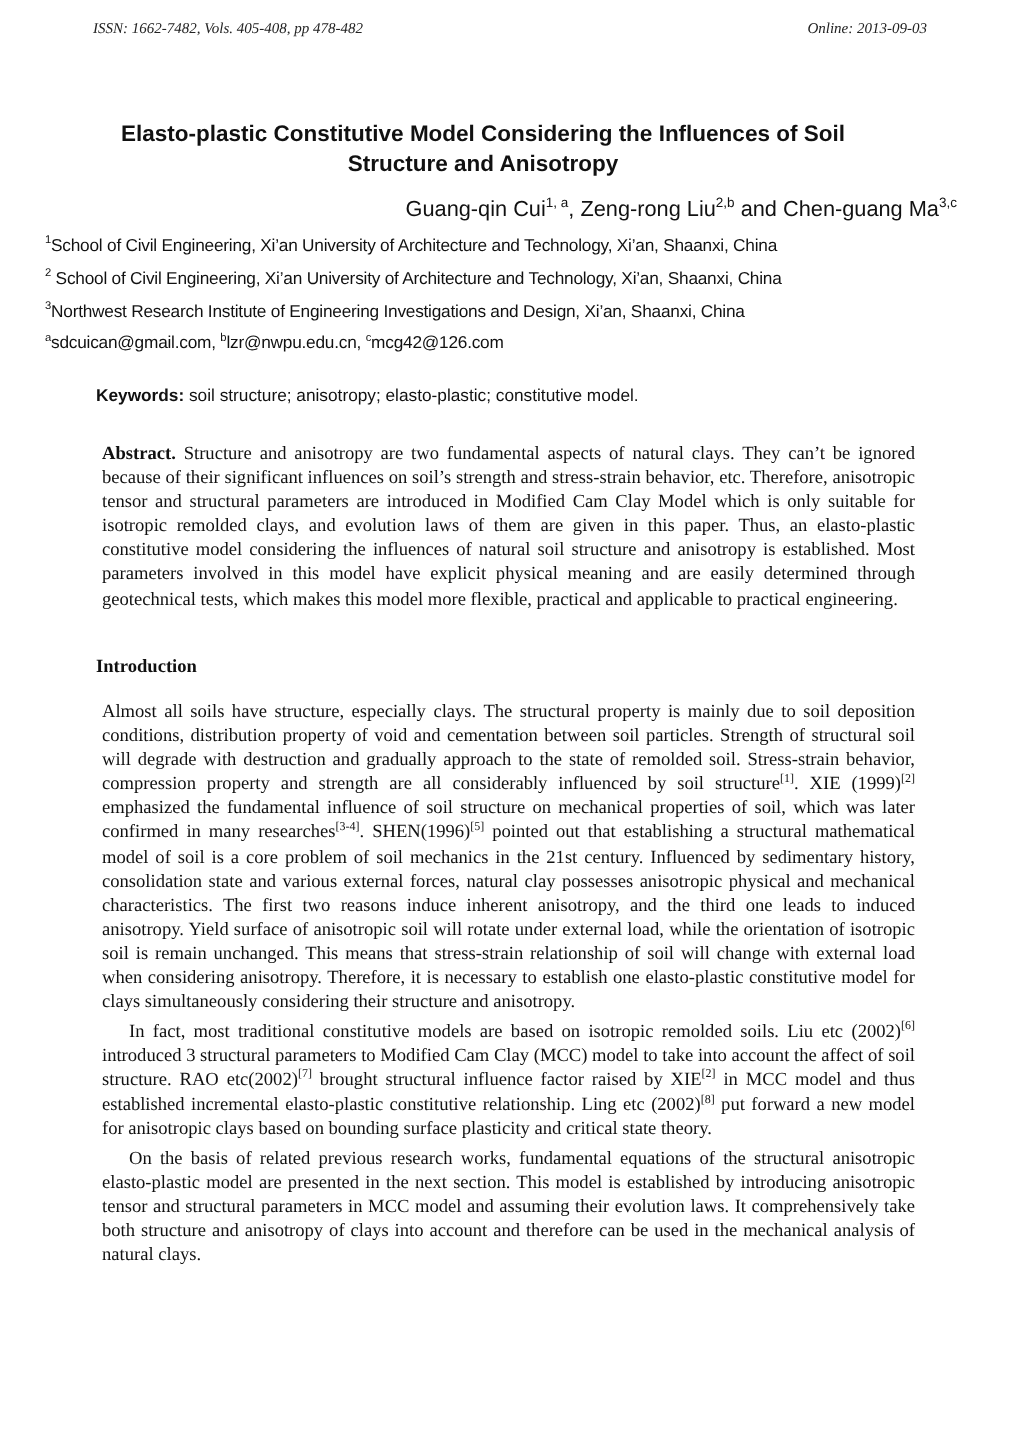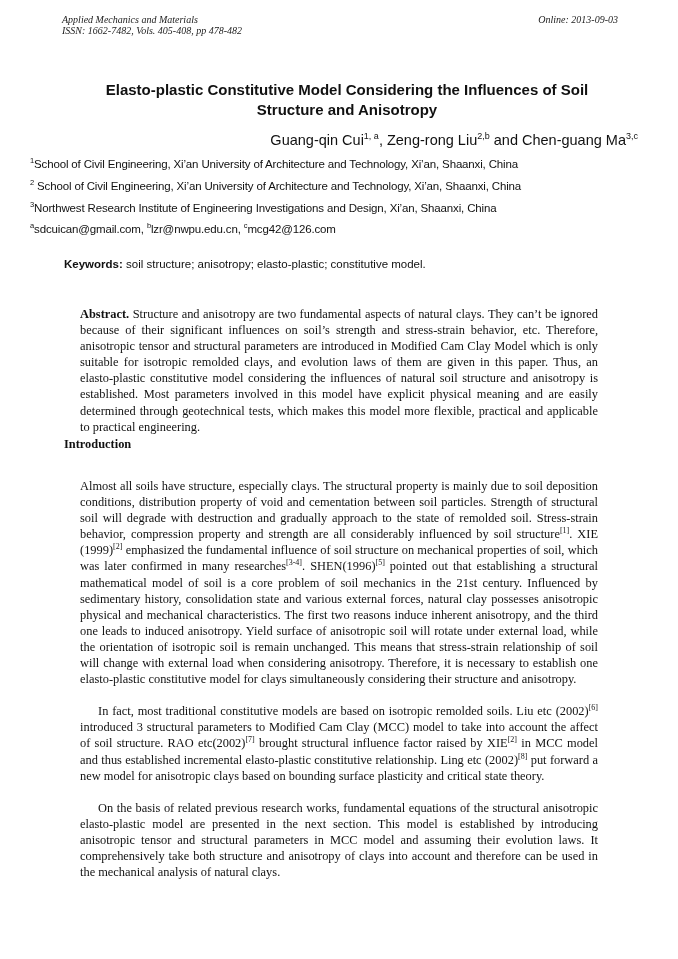--- a/index.html
+++ b/index.html
@@ -7,21 +7,21 @@
     width: 678px; height: 959px; position: relative; overflow: hidden;
     color: #111;
   }
   .header {
     position: absolute; left: 62px; top: 15px; width: 556px;
     font-family: "Liberation Serif", serif; font-style: italic;
     font-size: 10px; line-height: 10.6px; color: #222;
   }
   .header .online { position: absolute; right: 0; top: 0; }
   .title {
-    position: absolute; left: 48px; top: 80px; width: 598px;
+    position: absolute; left: 23px; top: 80px; width: 598px;
     text-align: center; font-family: "Liberation Sans", sans-serif;
     font-weight: bold; font-size: 15px; line-height: 20px; color: #111;
   }
   .authors {
     position: absolute; left: 40px; top: 130px; width: 598px;
     text-align: right; font-family: "Liberation Sans", sans-serif;
     font-size: 14.5px; line-height: 20px;
   }
   .authors sup { font-size: 9px; vertical-align: 6px; line-height: 0; }
   .aff {
@@ -35,32 +35,31 @@
     font-family: "Liberation Sans", sans-serif; font-size: 11.5px; line-height: 15px;
   }
   .keywords b { font-weight: bold; }
   .body-text {
     position: absolute; left: 64px; width: 550px;
     font-family: "Liberation Serif", serif; font-size: 12.4px; line-height: 16.1px;
     text-align: justify; color: #111;
   }
   .body-text b { font-weight: bold; }
   .body-text sup { font-size: 8px; vertical-align: 5px; line-height: 0; }
-  .body-text p { margin: 16px; }
+  .body-text p { margin: 4px; }
   .indent { text-indent: 18px; }
   .section-heading {
     position: absolute; left: 64px; top: 437px;
     font-family: "Liberation Serif", serif; font-weight: bold; font-size: 12.4px;
   }
 </style>
 </head>
 <body>
 
 <div class="header">
-  <div>Applied Mechanics and Materials</div>
   <div>ISSN: 1662-7482, Vols. 405-408, pp 478-482</div>
   <div class="online">Online: 2013-09-03</div>
 </div>
 
 <div class="title">
   <div>Elasto-plastic Constitutive Model  Considering the Influences of Soil</div>
   <div>Structure and Anisotropy</div>
 </div>
 
 <div class="authors">

